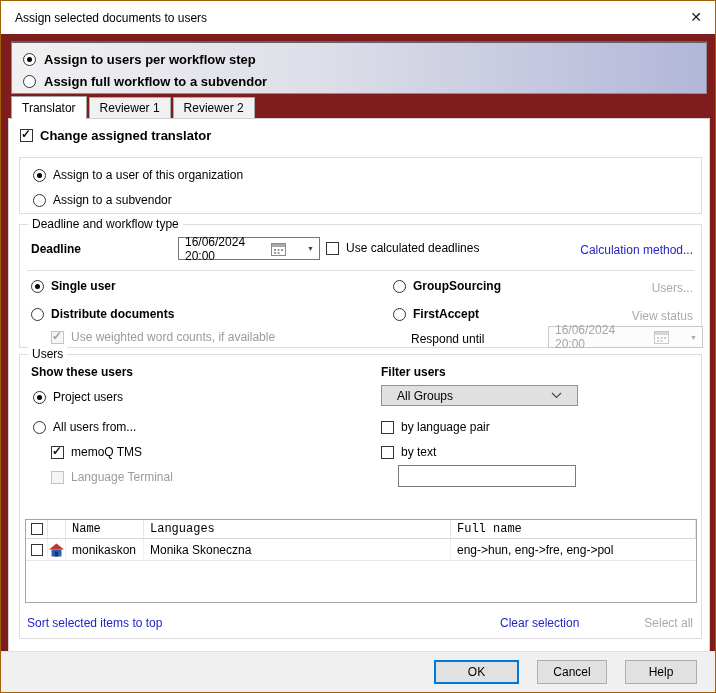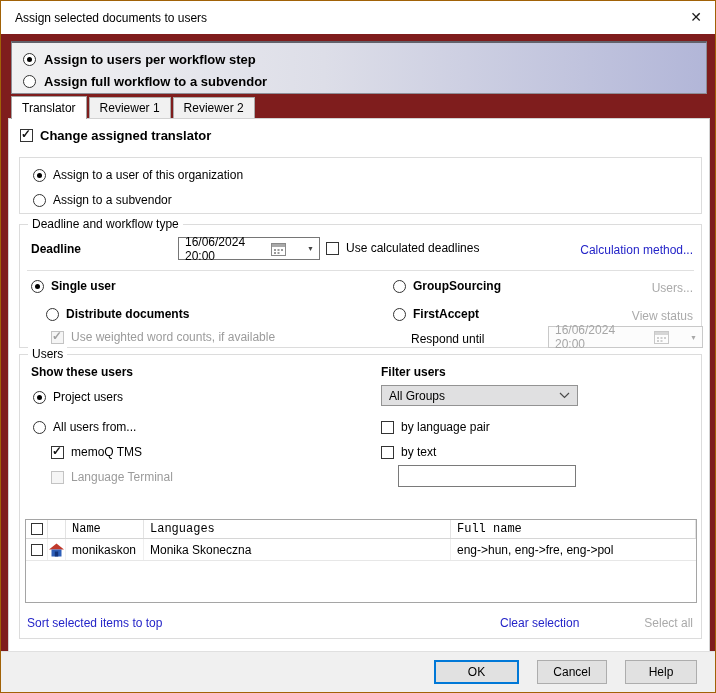--- a/index.html
+++ b/index.html
@@ -57,21 +57,21 @@
   .glink { color:#aaaaaa; cursor:default; }
 
   .datefield { position:absolute; display:flex; align-items:center; gap:19px;
                border:1px solid #767676; background:#fff; padding:0 3px 0 6px; font-size:12px; }
   .datefield .txt { flex:1; }
   .datefield .arrow { font-size:7px; color:#444; padding:0 2px; }
   .datefield.disabled { border-color:#c9c9c9; color:#a6a6a6; background:#fcfcfc; }
   .datefield.disabled svg, .datefield.disabled .arrow { opacity:.45; }
 
   .combo { position:absolute; display:flex; align-items:center; justify-content:space-between;
-           border:1px solid #939393; background:#e0e0e1; padding:0 7px; font-size:12px; }
+           border:1px solid #939393; background:#e0e0e1; padding:0 15px; font-size:12px; }
   .textinput { position:absolute; border:1px solid #7a7a7a; background:#fff; font:12px "Liberation Sans",sans-serif; padding:0 4px; }
 
   
   .utable { position:absolute; left:5px; top:164px; width:672px; height:84px;
             border:1px solid #a5a5a5; background:#fff; }
   .trow { display:grid; grid-template-columns:22px 18px 78px 307px 1fr; align-items:center; }
   .thead { height:19px; border-bottom:1px solid #d6d6d6; }
   .tdata { height:22px; border-bottom:1px solid #e7e7e7; }
   .tcell { height:100%; display:flex; align-items:center; padding-left:6px; overflow:hidden; }
   .thead .tcell { border-right:1px solid #e3e3e3;font-family:Liberation Mono, monospace; }
@@ -166,21 +166,21 @@
       <div class="row" style="left:11px; top:54px;">
         <span class="radio selected"></span>
         <span class="bold">Single user</span>
       </div>
       <div class="row" style="left:373px; top:54px;">
         <span class="radio"></span>
         <span class="bold">GroupSourcing</span>
       </div>
       <span class="glink" style="position:absolute; right:8px; top:56px;">Users...</span>
 
-      <div class="row" style="left:26px; top:82px;">
+      <div class="row" style="left:11px; top:82px;">
         <span class="radio"></span>
         <span class="bold">Distribute documents</span>
       </div>
       <div class="row" style="left:373px; top:82px;">
         <span class="radio"></span>
         <span class="bold">FirstAccept</span>
       </div>
       <span class="glink" style="position:absolute; right:8px; top:84px;">View status</span>
 
       <div class="row" style="left:31px; top:105px;">

